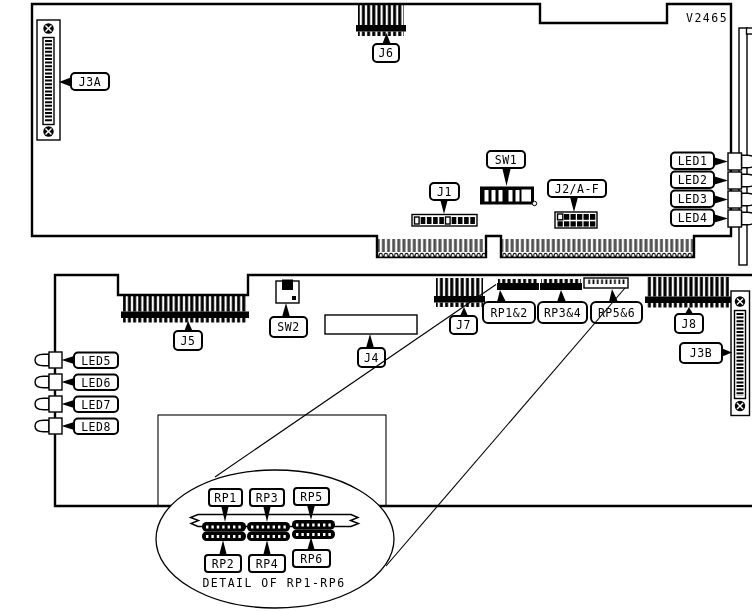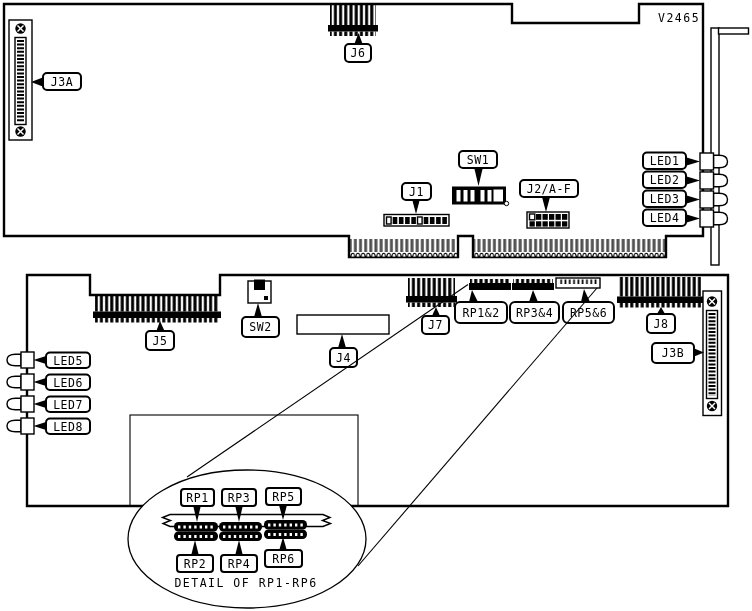--- a/index.html
+++ b/index.html
@@ -1,16 +1,16 @@
 <!DOCTYPE html>
 <html><head>
 <meta charset="utf-8">
 <style>
   html,body{margin:0;padding:0;background:#fff;}
-  .stage{width:609px;height:611px;position:relative;background:#fff;}
+  .stage{width:609px;height:611px;position:relative;background:#fff;margin-left:28px;}
   .board{fill:#fff;stroke:#000;stroke-width:2.4;stroke-linejoin:miter;}
   .blk{fill:#000;stroke:none;}
   .wht{fill:#fff;stroke:#000;stroke-width:1.4;}
   .thin{fill:none;stroke:#000;stroke-width:1.1;}
   .callout-box{fill:#fff;stroke:#000;stroke-width:2;}
   .tail{fill:#000;stroke:none;}
   .lbl{font-family:"DejaVu Sans Mono",monospace;font-size:11.5px;fill:#000;
        letter-spacing:0.5px;text-anchor:middle;}
   .code{font-family:"DejaVu Sans Mono",monospace;font-size:11.5px;fill:#000;
         letter-spacing:1.5px;}

